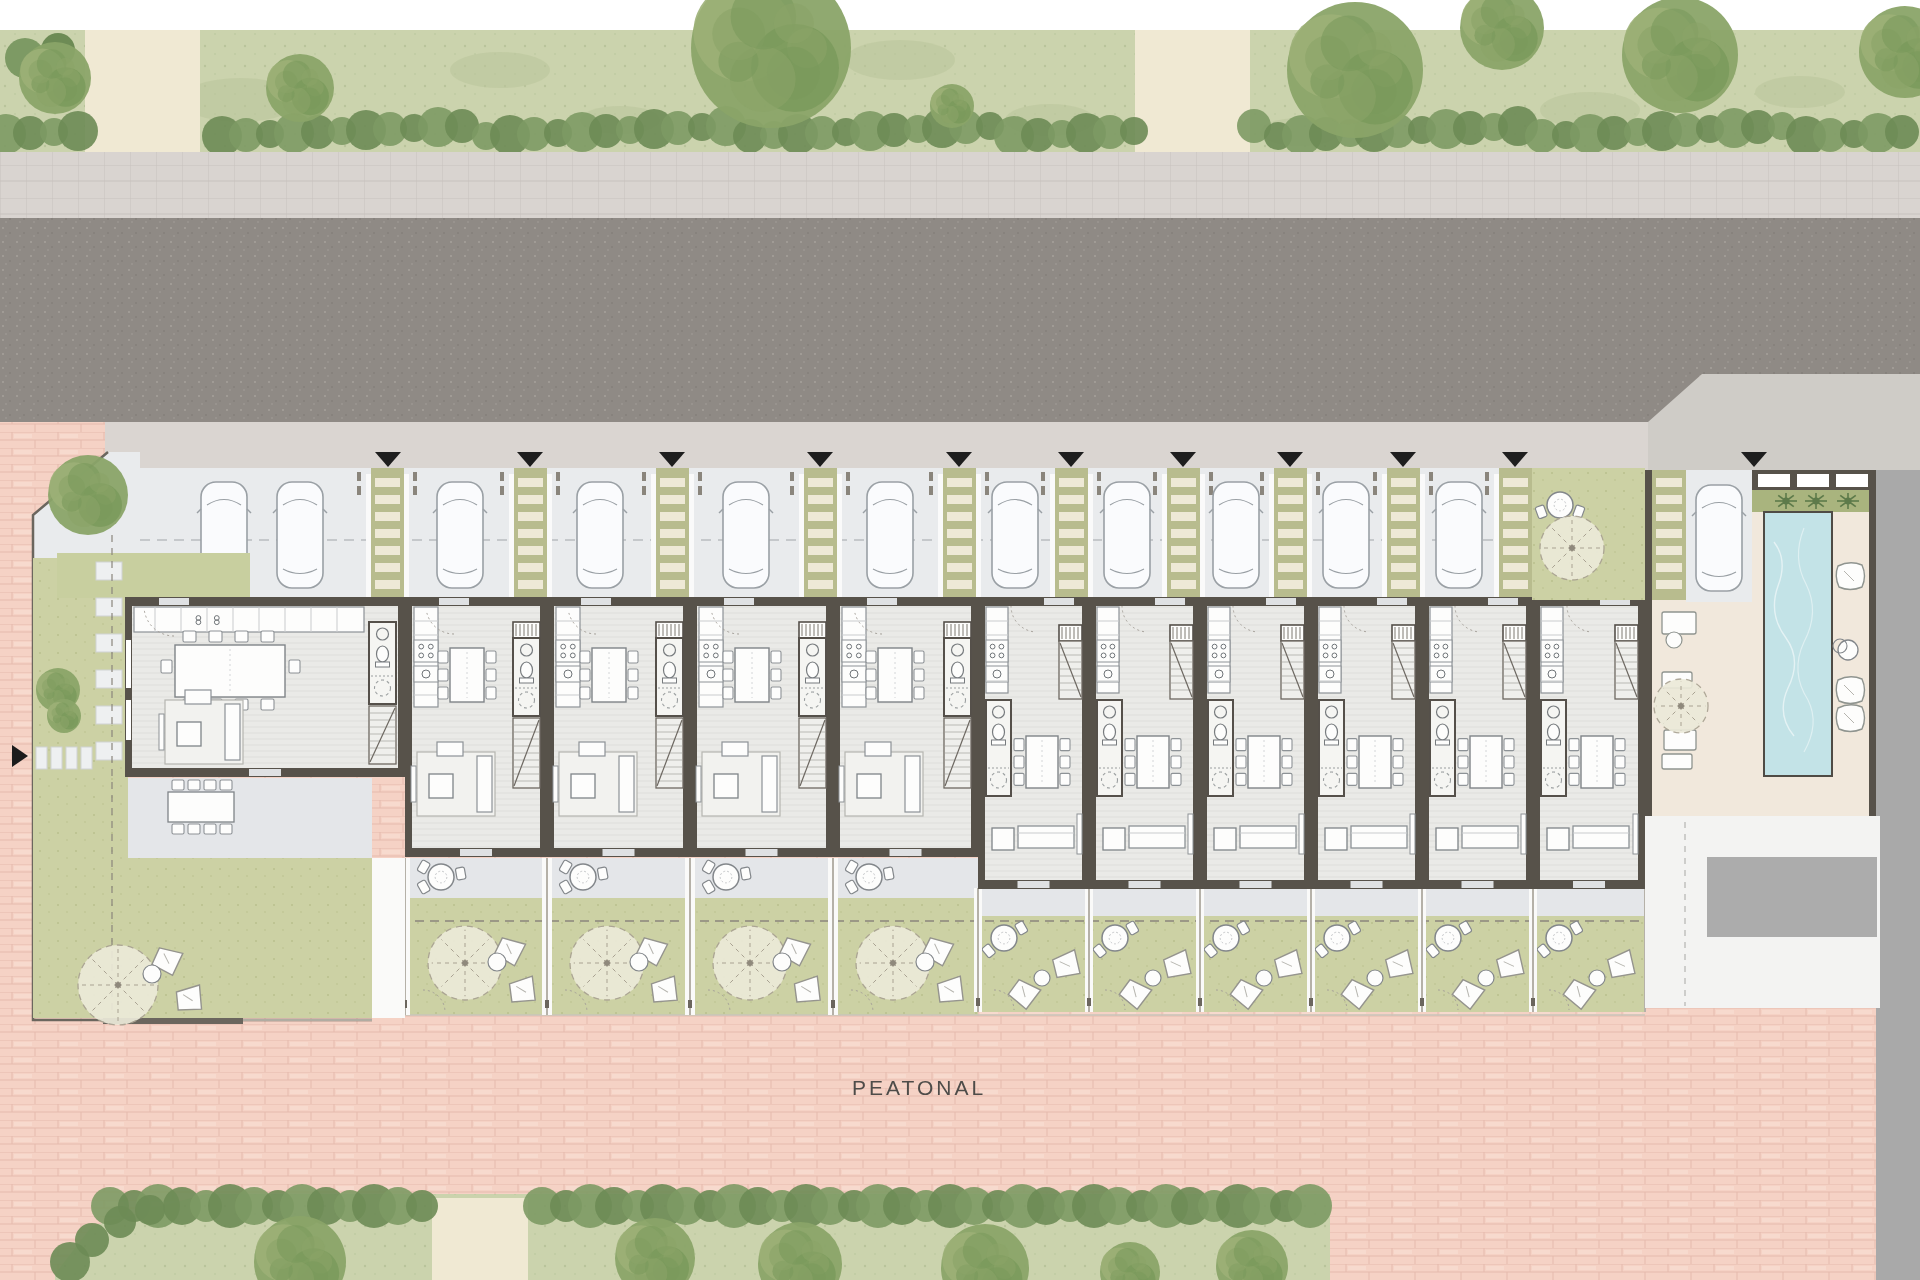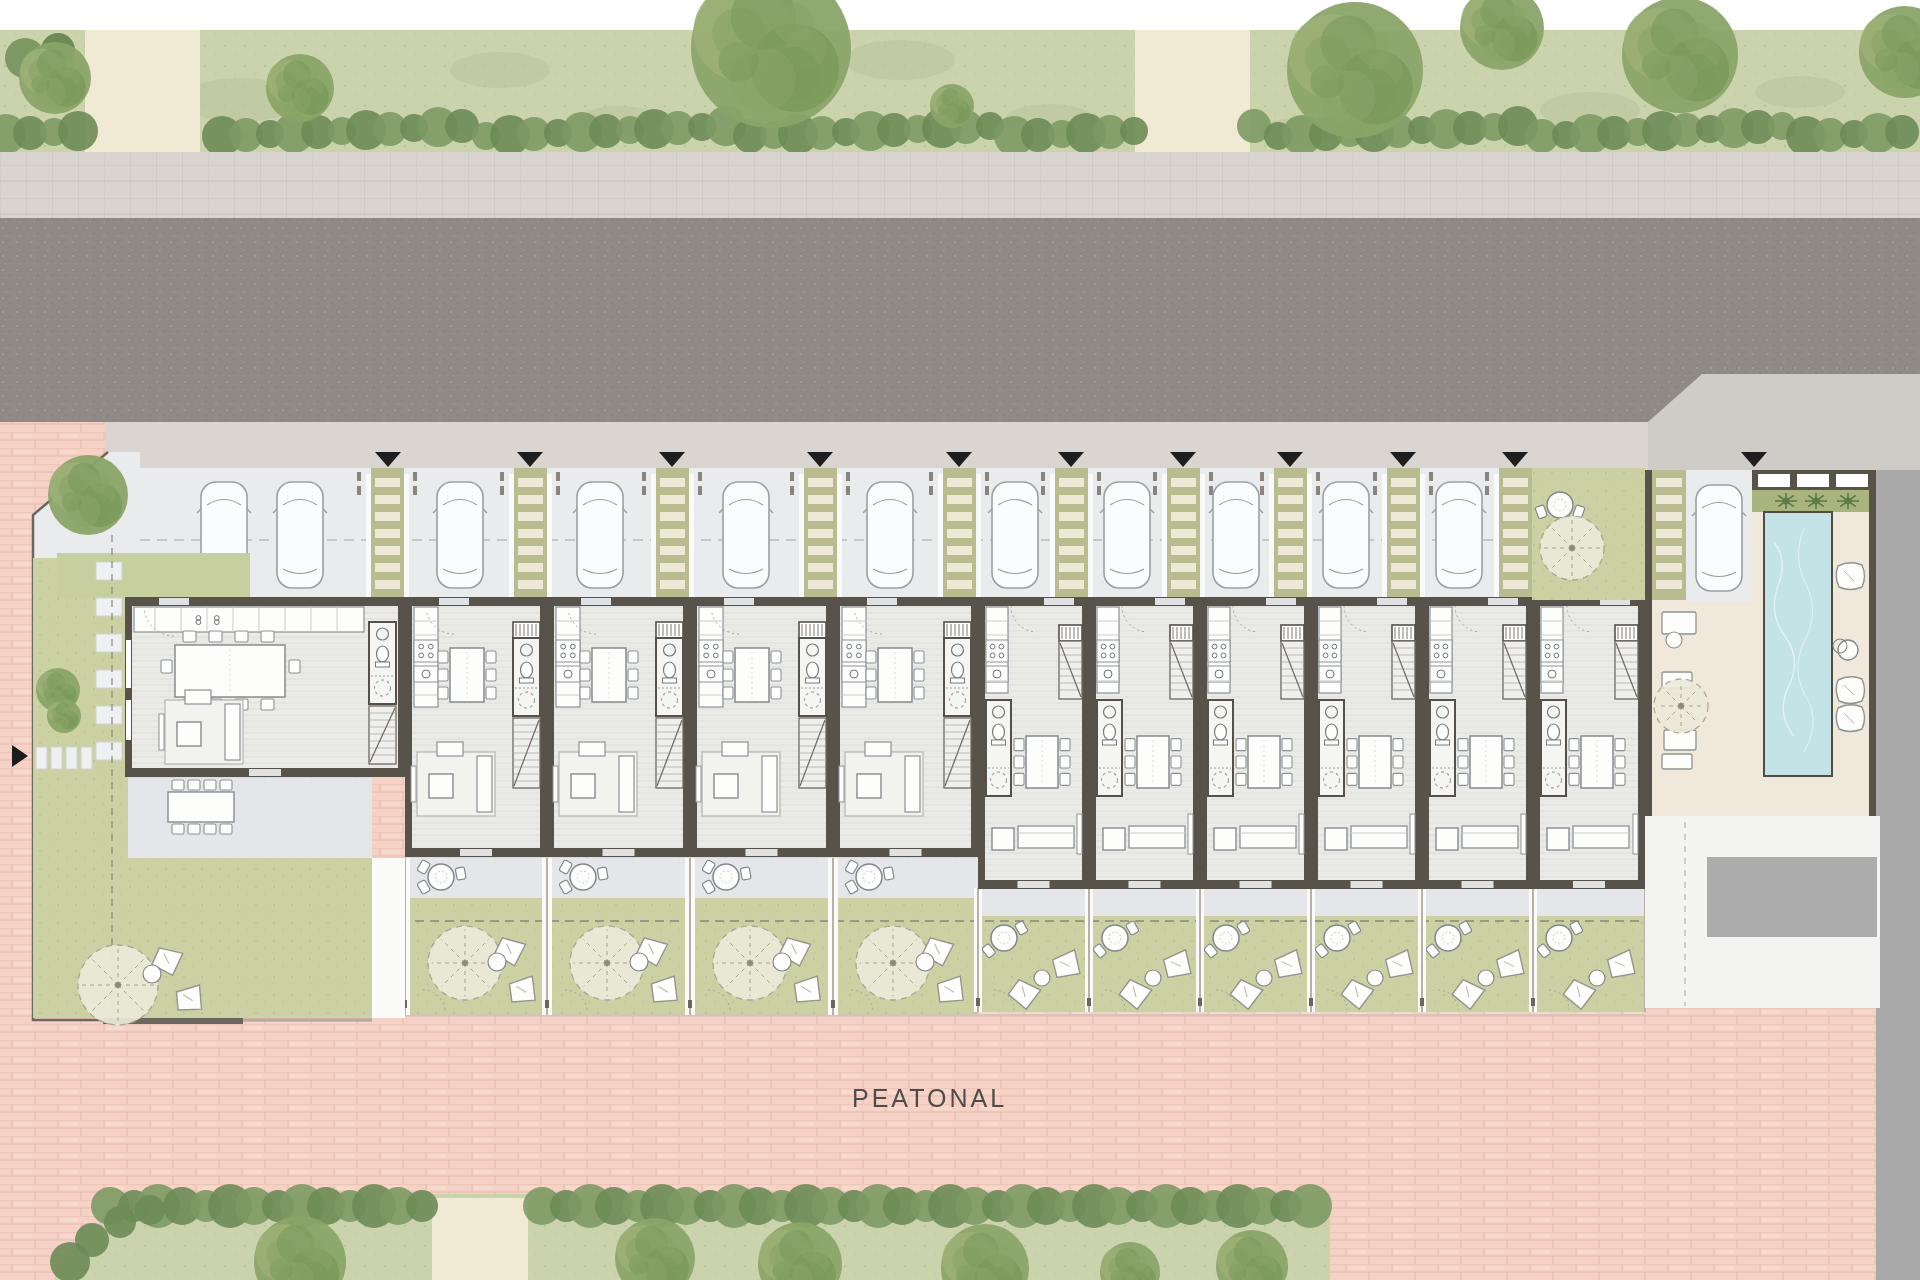--- a/index.html
+++ b/index.html
@@ -1,21 +1,21 @@
 <!DOCTYPE html>
 <html><head>
 <meta charset="utf-8">
 <style>
   html,body{margin:0;padding:0;background:#ffffff;}
   .stage{position:relative;width:1920px;height:1280px;overflow:hidden;background:#ffffff;
          font-family:"Liberation Sans", sans-serif;}
   .stage svg{position:absolute;left:0;top:0;}
   .street-label{position:absolute;left:852px;top:1076px;width:220px;
-    font-size:25px;font-weight:400;letter-spacing:3px;color:#4e4c49;
-    font-family:"Liberation Sans", sans-serif;transform:scaleY(1.0);margin-top:8px;}
+    font-size:21px;font-weight:400;letter-spacing:3px;color:#4e4c49;
+    font-family:"Liberation Sans", sans-serif;transform:scaleY(1.0);}
 </style>
 </head>
 <body>
 
 <div class="stage">
   <svg id="plan-svg" width="1920" height="1280" viewBox="0 0 1920 1280">
       <defs>
         <pattern id="gridwalk" width="26" height="33" patternUnits="userSpaceOnUse">
           <rect width="26" height="33" fill="#d9d4d0"></rect>
           <path d="M0 0H26M0 16H26" stroke="#c8c2be" stroke-width="1"></path>

